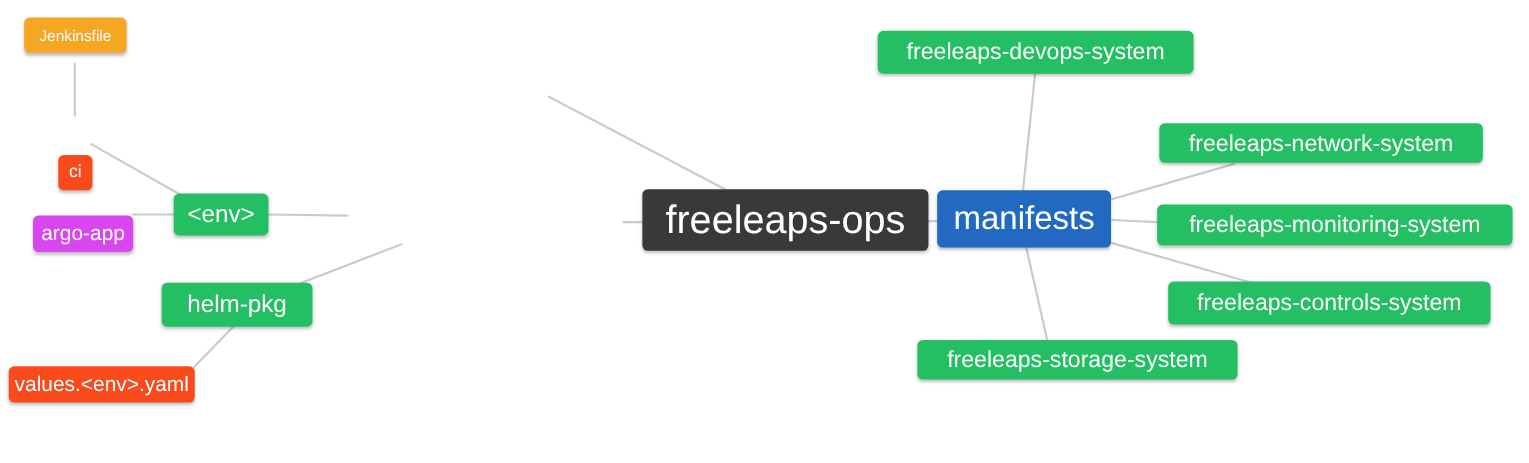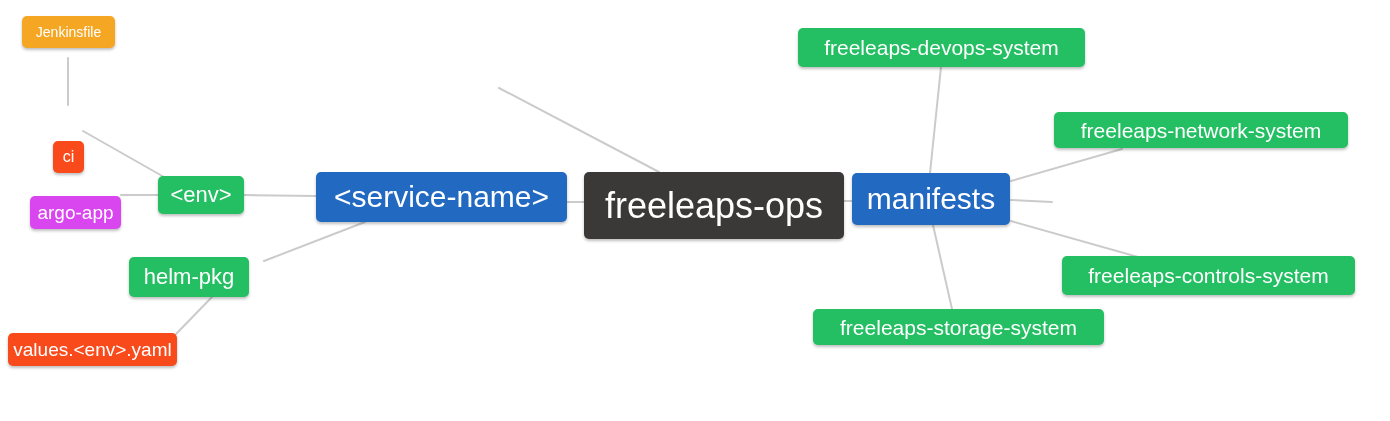--- a/index.html
+++ b/index.html
@@ -66,40 +66,40 @@
     </div>
     <div class="node" style="left: 53px; top: 105px; width: 31px; height: 32px; font-size: 16px; background: rgb(249, 74, 27); color: rgb(255, 255, 255); margin-top: 36px;">
       <span>ci</span>
     </div>
     <div class="node" style="left: 30px; top: 196px; width: 91px; height: 33px; font-size: 19px; background: #d946ef; color: rgb(255, 255, 255);">
       <span>argo-app</span>
     </div>
     <div class="node" style="left: 158px; top: 176px; width: 86px; height: 38px; font-size: 22px; background: rgb(35, 191, 98); color: rgb(255, 255, 255);">
       <span>&lt;env&gt;</span>
     </div>
-    <div class="node" style="left: 129px; top: 257px; width: 120px; height: 40px; font-size: 22px; background: rgb(35, 191, 98); color: rgb(255, 255, 255);">
+    <div class="node" style="left: 147px; top: 257px; width: 137px; height: 40px; font-size: 22px; background: rgb(35, 191, 98); color: rgb(255, 255, 255);">
       <span>helm-pkg</span>
     </div>
     <div class="node" style="left: 8px; top: 333px; width: 169px; height: 33px; font-size: 19px; background: rgb(249, 74, 27); color: rgb(255, 255, 255);">
       <span>values.&lt;env&gt;.yaml</span>
     </div>
-    <div class="node" style="left: 316px; top: 172px; width: 251px; height: 50px; font-size: 30px; background: rgb(34, 105, 194); color: rgb(255, 255, 255);">
-      <span>&lt;service-name&gt;</span>
-    </div>
-    <div class="node" style="left: 584px; top: 172px; width: 260px; height: 67px; font-size: 36px; background: rgb(59, 56, 56); color: rgb(255, 255, 255);">
+    <div class="node" style="left: 584px; top: 172px; width: 260px; height: 56px; font-size: 36px; background: rgb(59, 56, 56); color: rgb(255, 255, 255);">
       <span>freeleaps-ops</span>
     </div>
     <div class="node" style="left: 852px; top: 173px; width: 158px; height: 52px; font-size: 30px; background: rgb(34, 105, 194); color: rgb(255, 255, 255);">
       <span>manifests</span>
     </div>
     <div class="node" style="left: 798px; top: 28px; width: 287px; height: 39px; font-size: 21px; background: rgb(35, 191, 98); color: rgb(255, 255, 255);">
       <span>freeleaps-devops-system</span>
     </div>
     <div class="node" style="left: 1054px; top: 112px; width: 294px; height: 36px; font-size: 21px; background: rgb(35, 191, 98); color: rgb(255, 255, 255);">
       <span>freeleaps-network-system</span>
     </div>
+    <div class="node" style="left: 1052px; top: 186px; width: 323px; height: 37px; font-size: 21px; background: rgb(35, 191, 98); color: rgb(255, 255, 255);">
+      <span>freeleaps-monitoring-system</span>
+    </div>
     <div class="node" style="left: 1062px; top: 256px; width: 293px; height: 39px; font-size: 21px; background: rgb(35, 191, 98); color: rgb(255, 255, 255);">
       <span>freeleaps-controls-system</span>
     </div>
-    <div class="node" style="left: 813px; top: 309px; width: 291px; height: 36px; font-size: 21px; background: rgb(35, 191, 98); color: rgb(255, 255, 255);">
+    <div class="node" style="left: 834px; top: 309px; width: 291px; height: 36px; font-size: 21px; background: rgb(35, 191, 98); color: rgb(255, 255, 255);">
       <span>freeleaps-storage-system</span>
     </div>
   </div>
 
 </body></html>

